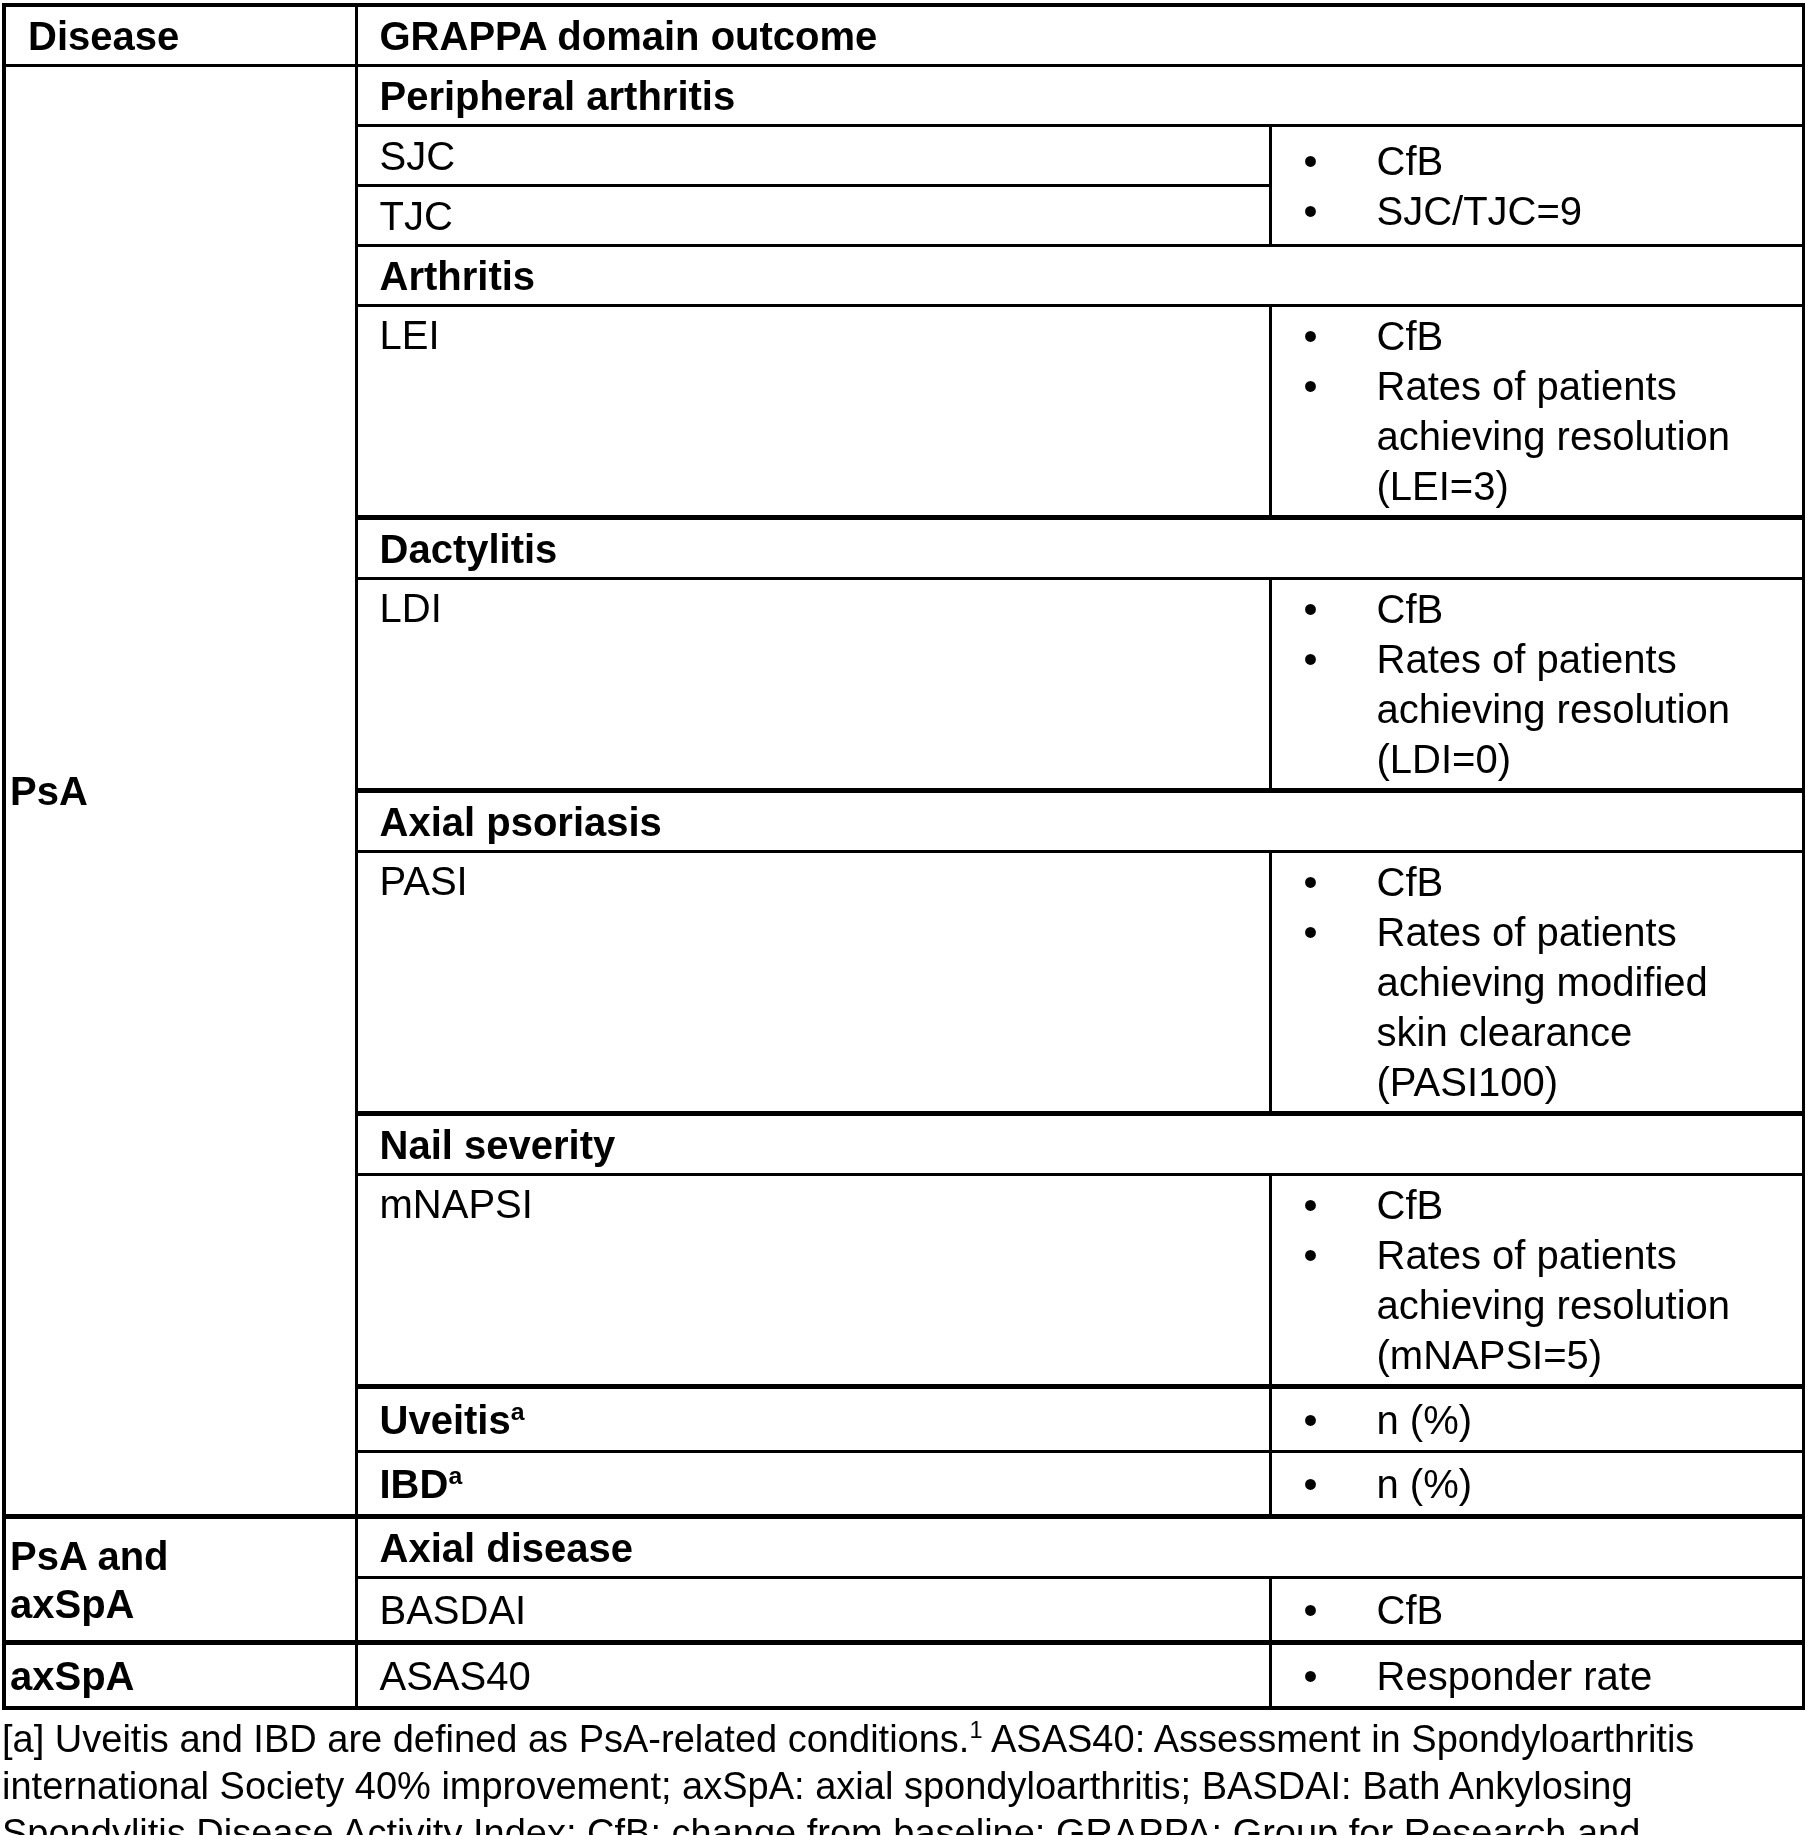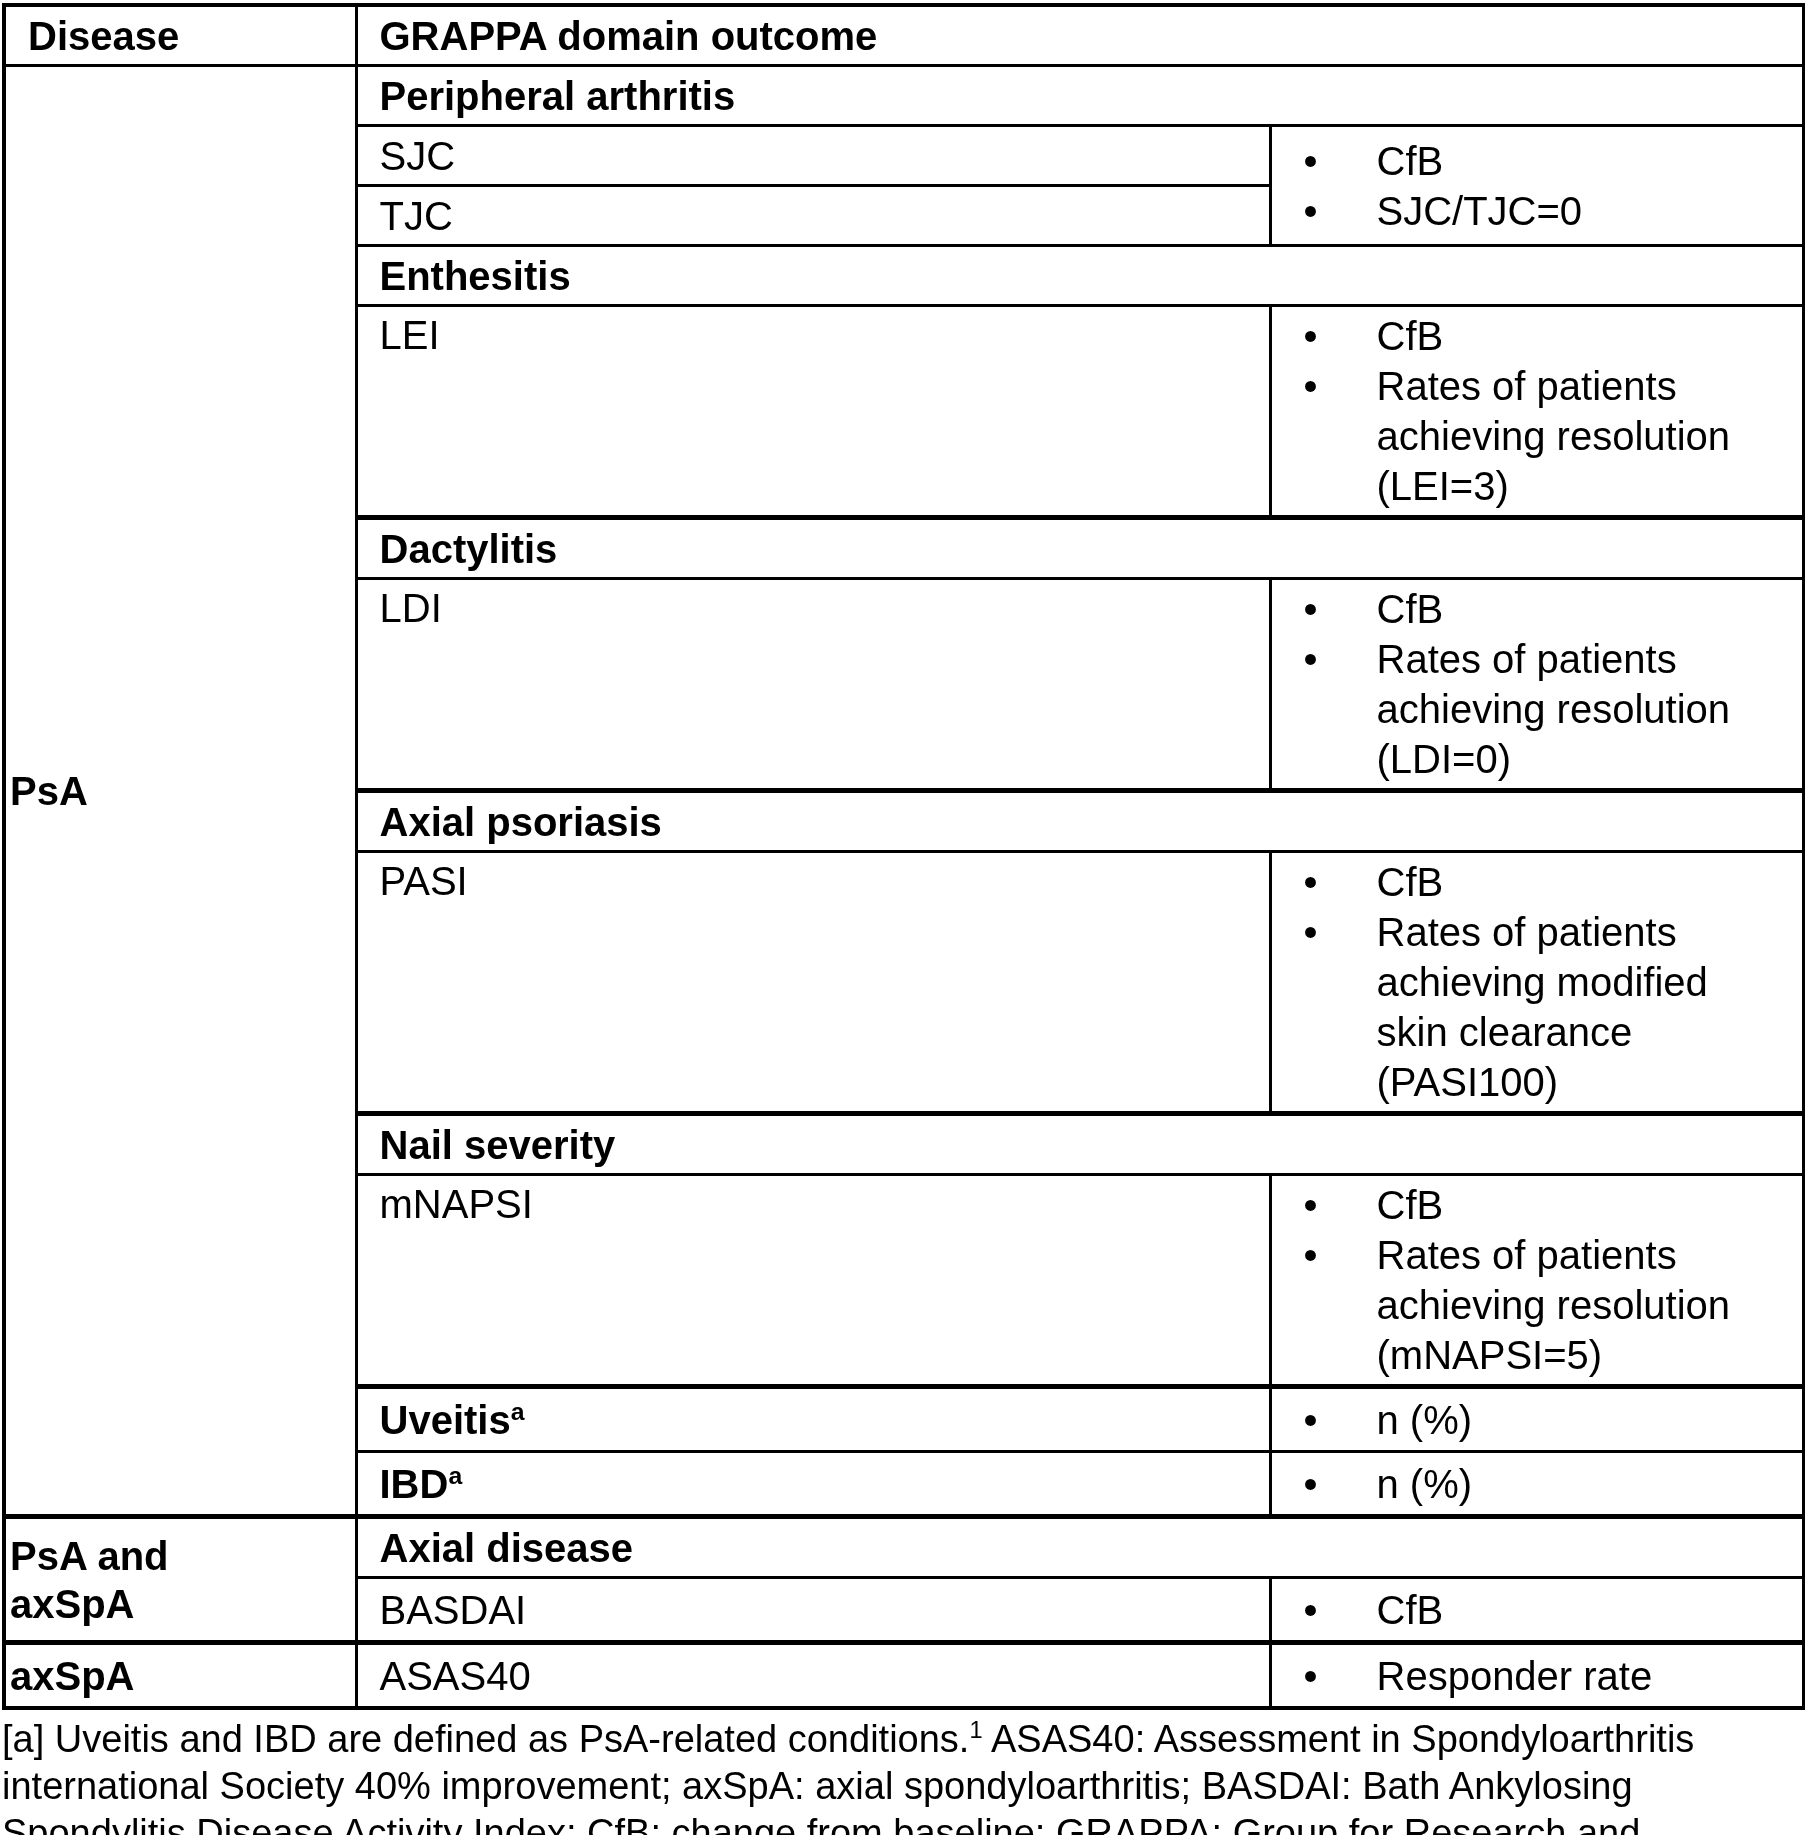--- a/index.html
+++ b/index.html
@@ -93,30 +93,30 @@
 
   <tr class="std">
     <td class="measure">SJC</td>
     <td class="bullets vmid" rowspan="2">
       <div class="bi">
         <span class="dot">•</span>
         <div class="bt">CfB</div>
       </div>
       <div class="bi">
         <span class="dot">•</span>
-        <div class="bt">SJC/TJC=0</div>
+        <div class="bt">SJC/TJC=9</div>
       </div>
     </td>
   </tr>
   <tr class="std">
     <td class="measure">TJC</td>
   </tr>
 
   <tr class="std">
-    <td class="domain" colspan="2">Enthesitis</td>
+    <td class="domain" colspan="2">Arthritis</td>
   </tr>
   <tr>
     <td class="measure top">LEI</td>
     <td class="bullets">
       <div class="bi">
         <span class="dot">•</span>
         <div class="bt">CfB</div>
       </div>
       <div class="bi">
         <span class="dot">•</span>

